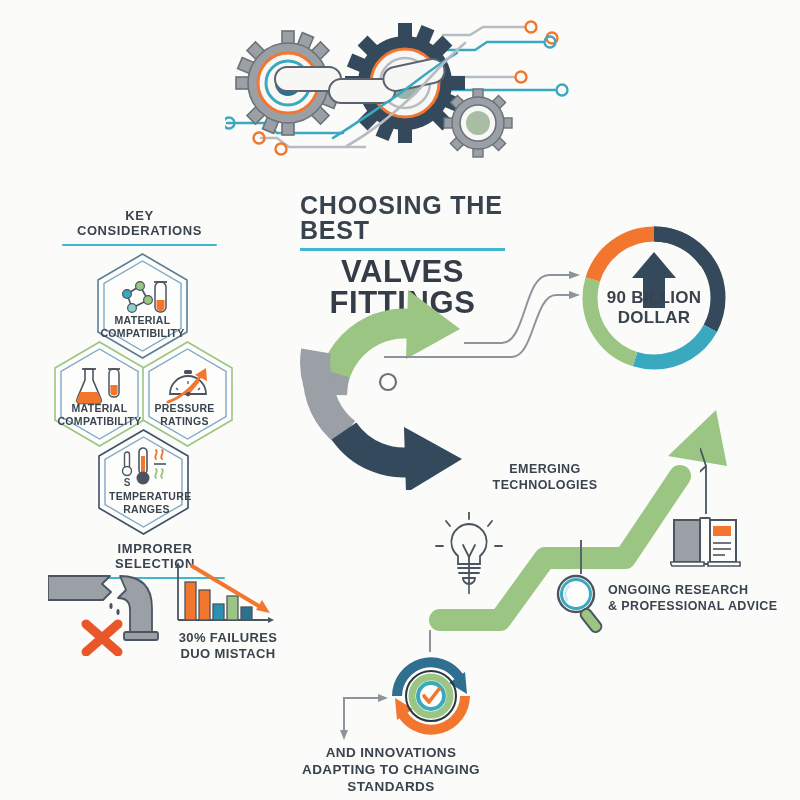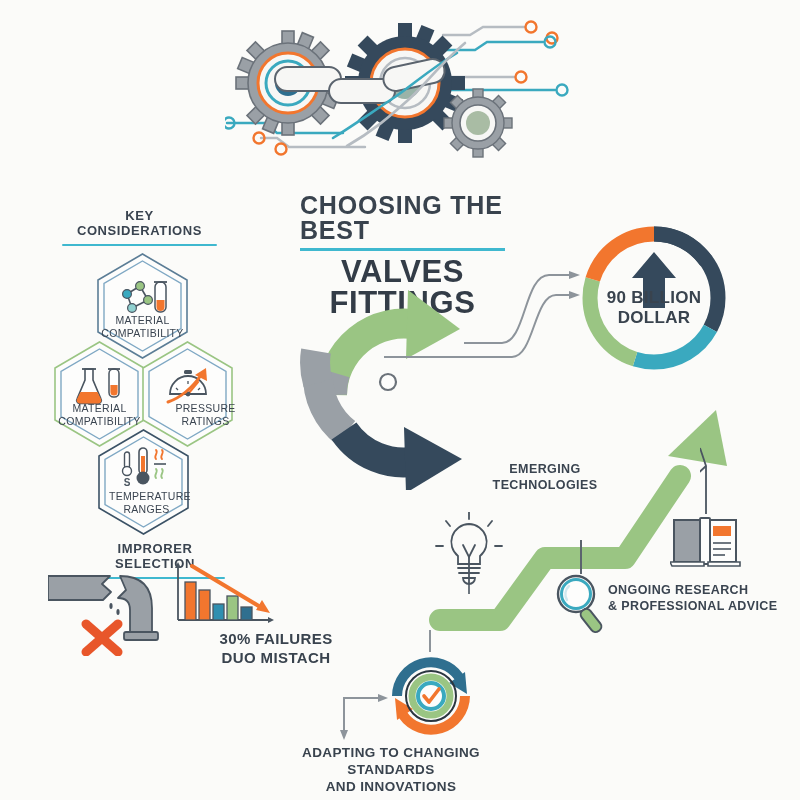--- a/index.html
+++ b/index.html
@@ -25,26 +25,26 @@
     font-size: 25px; font-weight: bold; letter-spacing: 0.8px;
     color: #39434e; text-align: left; line-height: 1;
   }
   .title-bottom {
     font-size: 31px; font-weight: bold; letter-spacing: 0.6px;
     color: #333c47; text-align: center; line-height: 1;
   }
   .title-rule { height: 3px; background: #3fb8cf; }
 
   .hex-label {
-    font-size: 10.5px; font-weight: normal; color: #3a4450;
+    font-size: 10.5px; font-weight: bold; color: #3a4450;
     text-align: center; line-height: 1.2; letter-spacing: 0.3px;
   }
   .stat-label {
-    font-size: 15px; font-weight: bold; color: #39434e;
-    text-align: center; line-height: 1.25; letter-spacing: 0.4px; margin-left: 48px;
+    font-size: 13px; font-weight: bold; color: #39434e;
+    text-align: center; line-height: 1.25; letter-spacing: 0.4px;
   }
   .donut-center-text {
     font-size: 17px; font-weight: bold; color: #39434e;
     text-align: center; line-height: 1.18; letter-spacing: 0.3px;
   }
   .node-label {
     font-size: 12.5px; font-weight: bold; color: #3a4450;
     text-align: center; line-height: 1.25; letter-spacing: 0.4px;
   }
   .caption-label {
@@ -232,21 +232,21 @@
         <line x1="20" y1="26" x2="30" y2="14" stroke="#f2762e" stroke-width="2.2" stroke-linecap="round"></line>
         <circle cx="20" cy="26" r="2.4" fill="#4a5560"></circle>
         <line x1="8" y1="20" x2="10" y2="22" stroke="#4a5560" stroke-width="1.3"></line>
         <line x1="20" y1="13" x2="20" y2="16" stroke="#4a5560" stroke-width="1.3"></line>
         <line x1="32" y1="20" x2="30" y2="22" stroke="#4a5560" stroke-width="1.3"></line>
       </g>
 
       <path d="M28 62 C40 58, 52 48, 62 34" fill="none" stroke="#f2762e" stroke-width="3" stroke-linecap="round"></path>
       <polygon points="66,28 67,41 55,35" fill="#f2762e"></polygon>
     </svg>
-    <div class="hex-label abs" style="left:23px; top:62px; width:85px;">
+    <div class="hex-label abs" style="left:2px; top:62px; width:85px;">
       <div>PRESSURE</div>
       <div>RATINGS</div>
     </div>
   </div>
 
   <div class="abs" style="left:96px; top:428px; width:95px; height:108px;">
     <svg width="95" height="108" viewBox="0 0 95 108" style="position:absolute;left:0;top:0;">
       <polygon points="47.5,2 92,28 92,80 47.5,106 3,80 3,28" fill="#fdfdfc" stroke="#3b5266" stroke-width="1.6"></polygon>
       <polygon points="47.5,9 86,31.5 86,76.5 47.5,99 9,76.5 9,31.5" fill="none" stroke="#7fa8c4" stroke-width="1.4"></polygon>
 
@@ -463,17 +463,17 @@
         <path d="M24 96 V58 H62"></path>
         <path d="M24 58 V92"></path>
       </g>
       <polygon points="68,58 58,54 58,62" fill="#8d949b"></polygon>
       <polygon points="24,100 20,90 28,90" fill="#8d949b"></polygon>
     </svg>
   </div>
   <div class="abs" style="left:429px; top:630px; width:2px; height:22px; background:#8d949b;"></div>
 
   <div class="abs caption-label" style="left:260px; top:745px; width:262px;">
+    <div>AND INNOVATIONS</div>
     <div>ADAPTING TO CHANGING STANDARDS</div>
-    <div>AND INNOVATIONS</div>
   </div>
 
 </div>
 
 </body></html>

